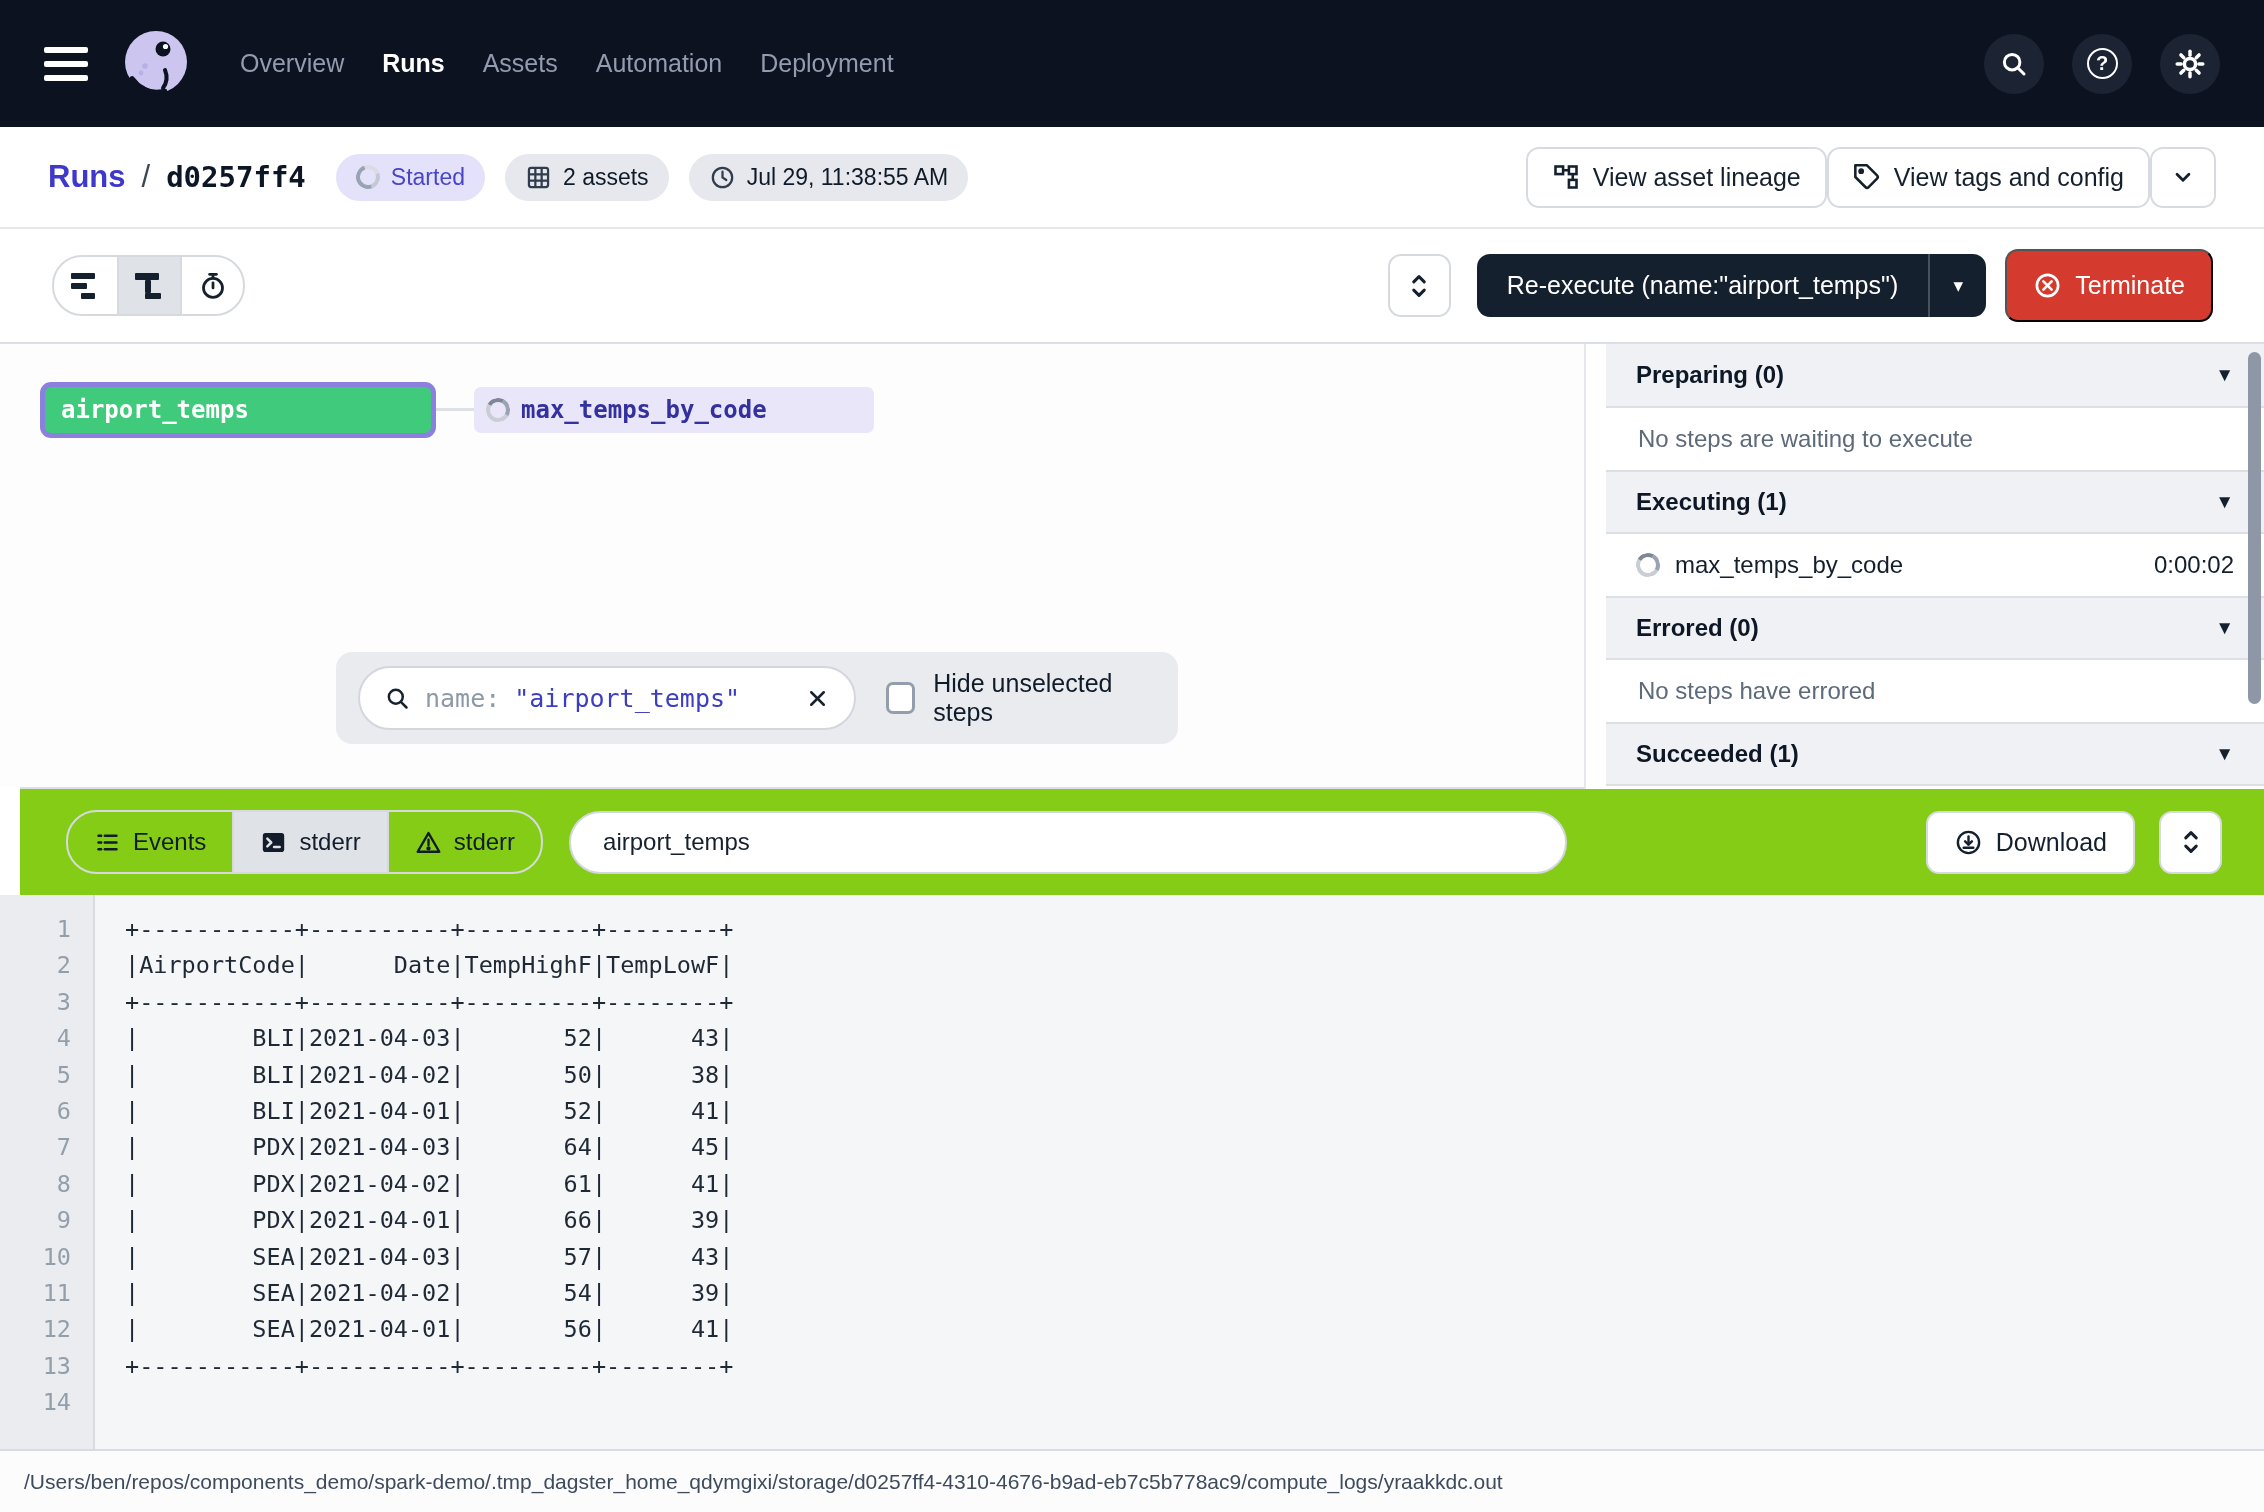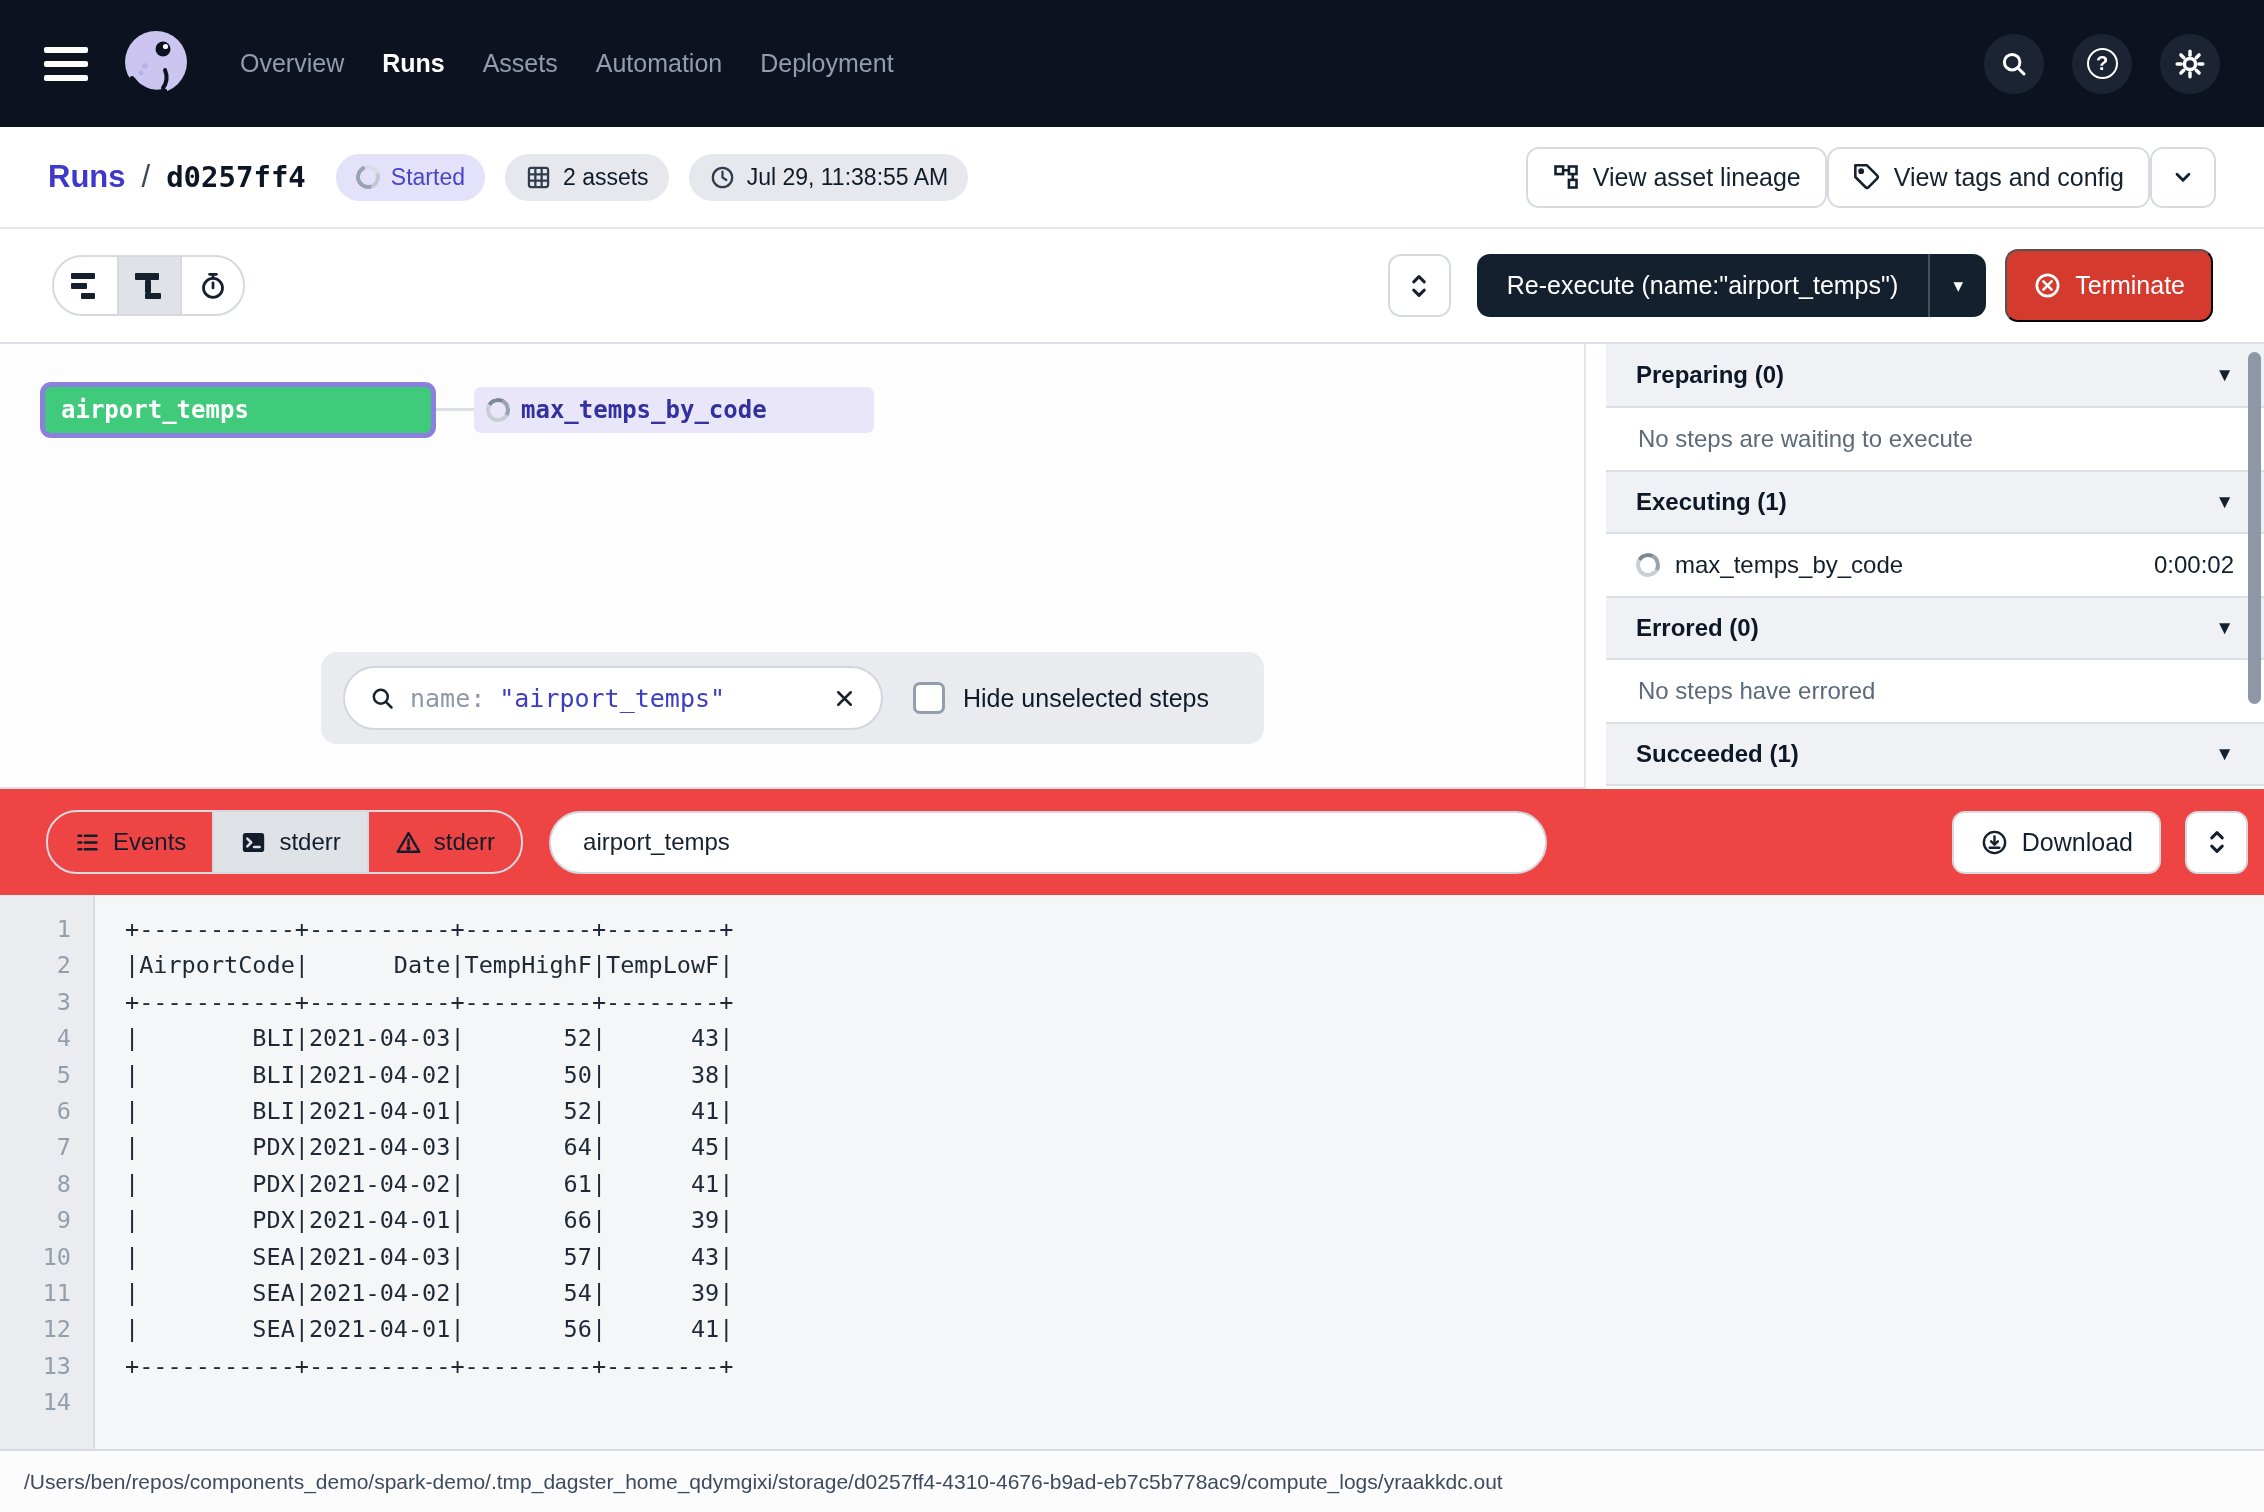--- a/index.html
+++ b/index.html
@@ -121,21 +121,21 @@
     background: #e8e6f8; border-radius: 7px;
     display: flex; align-items: center; gap: 11px; padding-left: 12px;
     font-size: 24px; font-weight: bold; color: #34309f; cursor: pointer;
   }
   .spinner-sm {
     width: 24px; height: 24px; border-radius: 50%; flex: 0 0 24px;
     border: 4px solid #c9cdd6; border-top-color: #7d8796; border-right-color: #9aa3b1;
     transform: rotate(-15deg);
   }
   .search-overlay {
-    position: absolute; left: 321px; top: 308px; width: 943px; height: 92px;
+    position: absolute; left: 336px; top: 308px; width: 842px; height: 92px;
     background: #e9ebef; border-radius: 16px;
     display: flex; align-items: center; padding: 0 22px; gap: 30px;
   }
   .graph-search {
     width: 540px; height: 64px; background: #fff; border: 2px solid #d3d7dd; border-radius: 33px;
     display: flex; align-items: center; padding: 0 24px; gap: 14px;
   }
   .graph-search .q-prefix { font-size: 25px; color: #8e99a7; }
   .graph-search .q-value { font-size: 25px; color: #3c3ec2; }
   .q-clear { margin-left: auto; display: flex; color: #18222f; cursor: pointer; }
@@ -166,22 +166,22 @@
   .panel-step { gap: 15px; color: #141f2d; }
   .panel-duration { margin-left: auto; color: #141f2d; }
   .panel-scrollbar {
     position: absolute; right: 3px; top: 8px; width: 13px; height: 352px;
     background: #8d97a5; border-radius: 7px;
   }
 
   
   .log-toolbar {
     height: 108px; flex: 0 0 108px;
-    background: #ef4444; border-top: 2px solid #dcdfe4;
-    display: flex; align-items: center; padding: 0 16px 0 46px;
+    background: #84cc16; border-top: 2px solid #dcdfe4;
+    display: flex; align-items: center; padding: 0 42px 0 46px; margin-left: 20px;
   }
   .log-tabs { display: flex; border: 2px solid #d6dade; border-radius: 31px; overflow: hidden; }
   .log-tab {
     height: 60px; display: flex; align-items: center; justify-content: center; gap: 12px;
     padding: 0 26px; font-size: 24px; color: #121c2a; cursor: pointer;
     border-left: 2px solid #d6dade;
   }
   .log-tab:first-child { border-left: none; }
   .log-tab.selected { background: #dfe2e7; }
   .log-filter {

